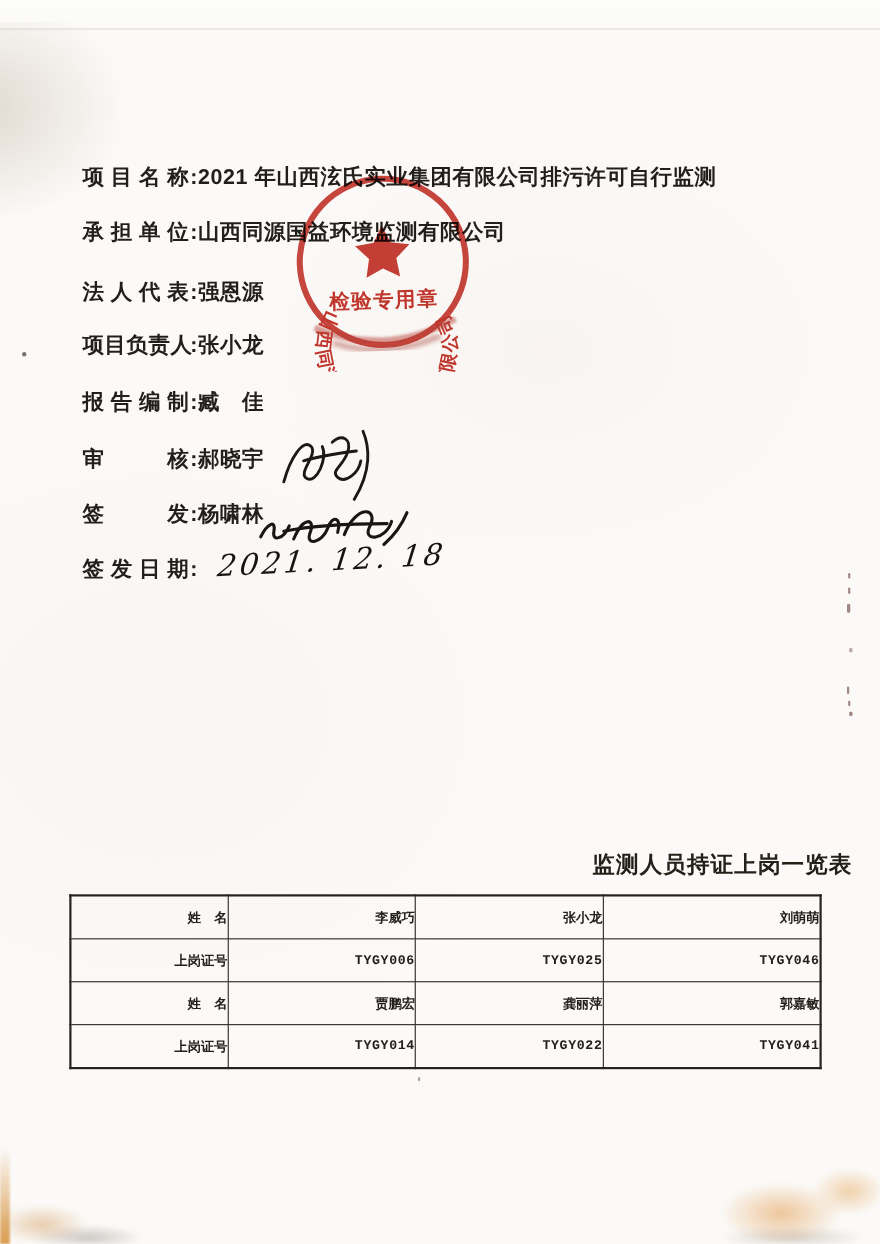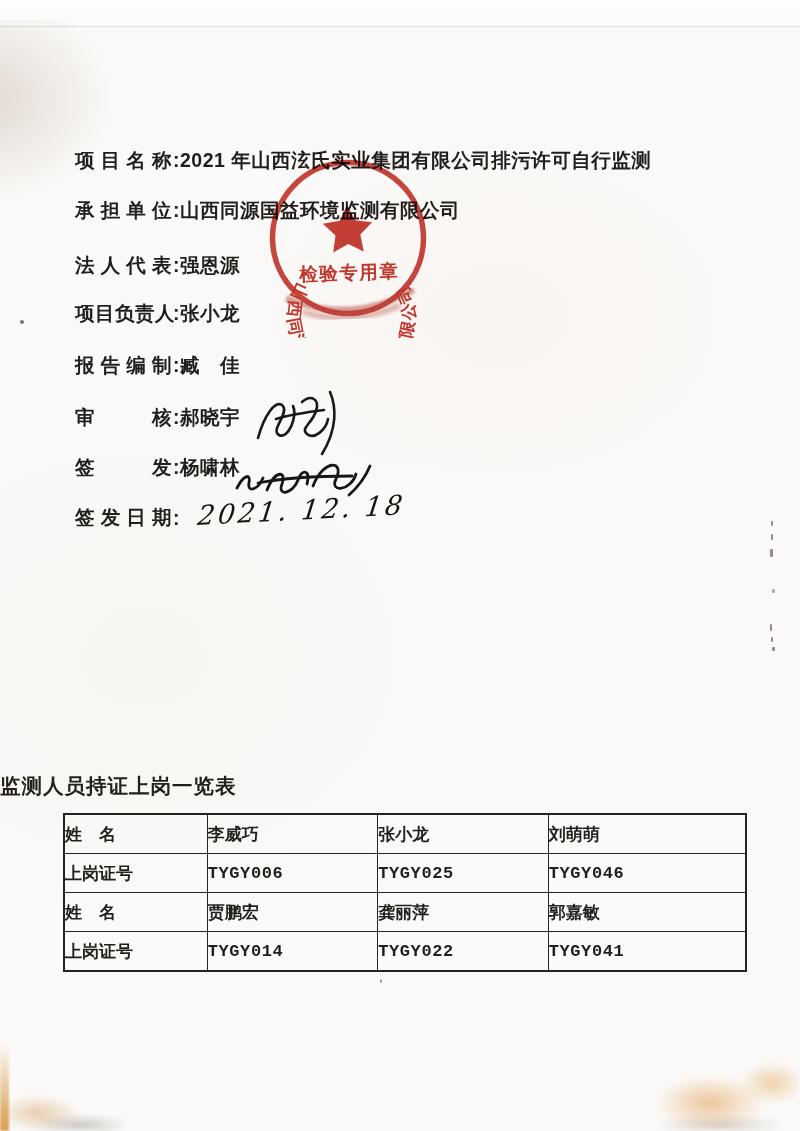--- a/index.html
+++ b/index.html
@@ -42,27 +42,27 @@
     display:inline-block;margin-left:16px;
     font-family:"DejaVu Serif","Liberation Serif",serif;
     font-style:italic;font-weight:400;font-size:27px;letter-spacing:3px;
     transform:rotate(-3deg) skewX(-10deg);transform-origin:left bottom;color:#17140f;}
   
   .seal{position:absolute;left:248px;top:138px;width:200px;height:200px;
     mix-blend-mode:multiply;opacity:.93;}
   
   .sig{position:absolute;mix-blend-mode:multiply;}
   
-  .tbl-title{position:absolute;top:772px;left:0;width:775px;text-align:left;
+  .tbl-title{position:absolute;top:772px;left:0;width:775px;text-align:right;
     font-size:20.5px;font-weight:bold;letter-spacing:1px;color:#242019;}
   table.personnel{position:absolute;left:63px;top:813px;width:684px;height:152px;
     border-collapse:collapse;table-layout:fixed;}
   table.personnel td{
-    border:1.4px solid #2a2521;text-align:left;vertical-align:middle;
-    font-size:17px;font-weight:600;color:#24201c;height:38px;padding:0;}
+    border:1.4px solid #2a2521;text-align:right;vertical-align:middle;
+    font-size:12px;font-weight:600;color:#24201c;height:38px;padding:0;}
   table.personnel{border:2.4px solid #26221e;}
   td.code{font-family:Liberation Mono, monospace;
     font-size:17.5px;letter-spacing:.6px;font-weight:700;}
 </style>
 </head>
 <body>
 
 <div class="page">
 
   <div class="top-band"></div>

